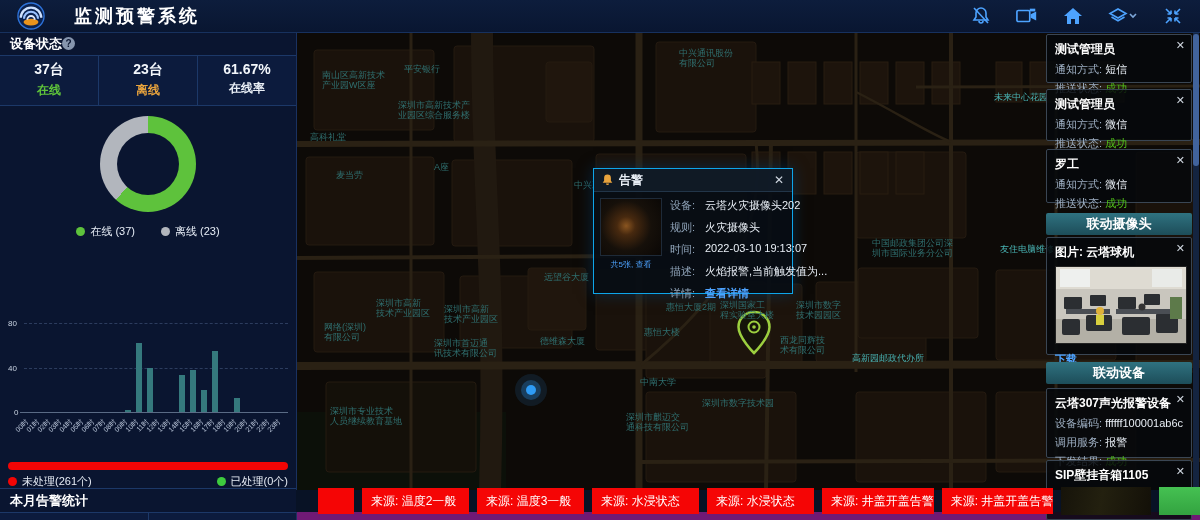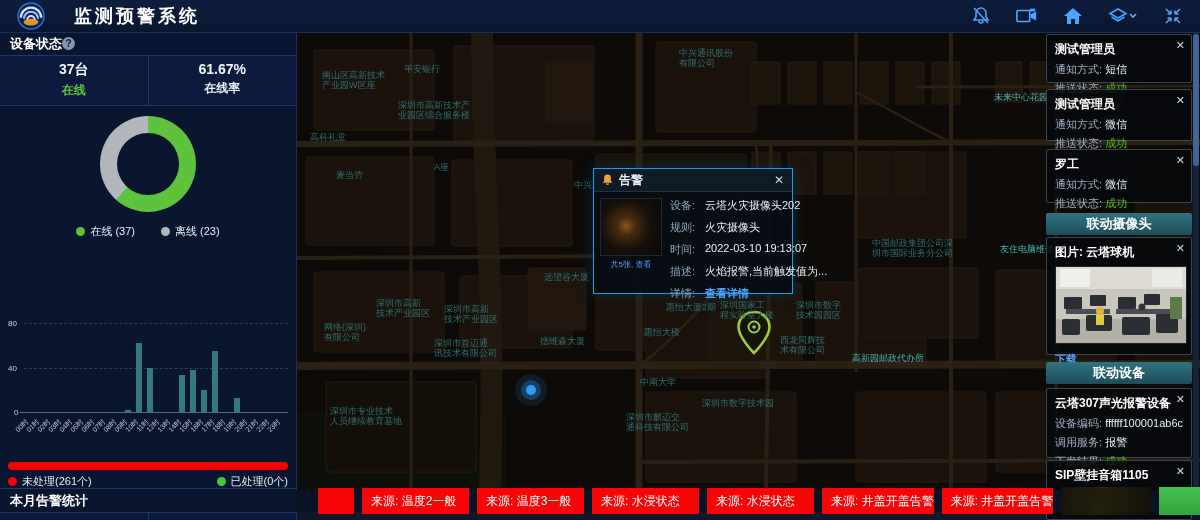--- a/index.html
+++ b/index.html
@@ -1,17 +1,17 @@
 <!DOCTYPE html>
 <html><head>
 <meta charset="utf-8">
 <style>
   html,body{margin:0;padding:0;background:#05080f;}
   #app{position:relative;width:1200px;height:520px;overflow:hidden;
-       font-family:"Liberation Sans",sans-serif;background:#0f172a;color:#dfe7f2;}
+       font-family:"Liberation Sans",sans-serif;background:#701a75;color:#dfe7f2;}
   
   .hdr{position:absolute;left:0;top:0;width:1200px;height:32px;
        background:linear-gradient(#0d1d3c,#091631);border-bottom:1px solid #17315e;
        display:flex;align-items:center;z-index:6;}
   .logo{margin-left:14px;width:34px;height:28px;}
   .hdr-title{margin-left:26px;font-size:18px;font-weight:bold;color:#ffffff;letter-spacing:3px;}
   .hdr-icons{position:absolute;right:16px;top:0;height:32px;display:flex;gap:24px;align-items:center;}
   .hic{width:22px;height:20px;cursor:pointer;}
   
   .lp{position:absolute;left:0;top:32px;width:296px;height:488px;background:#0a1530;
@@ -132,20 +132,24 @@
 
   <div class="lp">
     <div class="sec-h">
       <span>设备状态</span>
       <span class="qmark">?</span>
     </div>
     <div class="stat-row" id="dev-stats">
         <div class="stat-cell">
           <div class="stat-val">37台</div>
           <div class="stat-lab" style="color: rgb(95, 196, 58);">在线</div>
+        </div>
+        <div class="stat-cell">
+          <div class="stat-val">23台</div>
+          <div class="stat-lab" style="color: rgb(232, 163, 61);">离线</div>
         </div>
         <div class="stat-cell">
           <div class="stat-val">61.67%</div>
           <div class="stat-lab" style="color: rgb(232, 238, 245);">在线率</div>
         </div>
       </div>
     <div class="donut" id="donut" style="background: conic-gradient(rgb(94, 194, 60) 0deg, rgb(94, 194, 60) 222deg, rgb(178, 182, 189) 222deg, rgb(178, 182, 189) 360deg);"></div>
     <div class="legend" id="donut-legend">
         <span class="lg-item">
           <span class="lg-dot" style="background: rgb(94, 194, 60);"></span>

